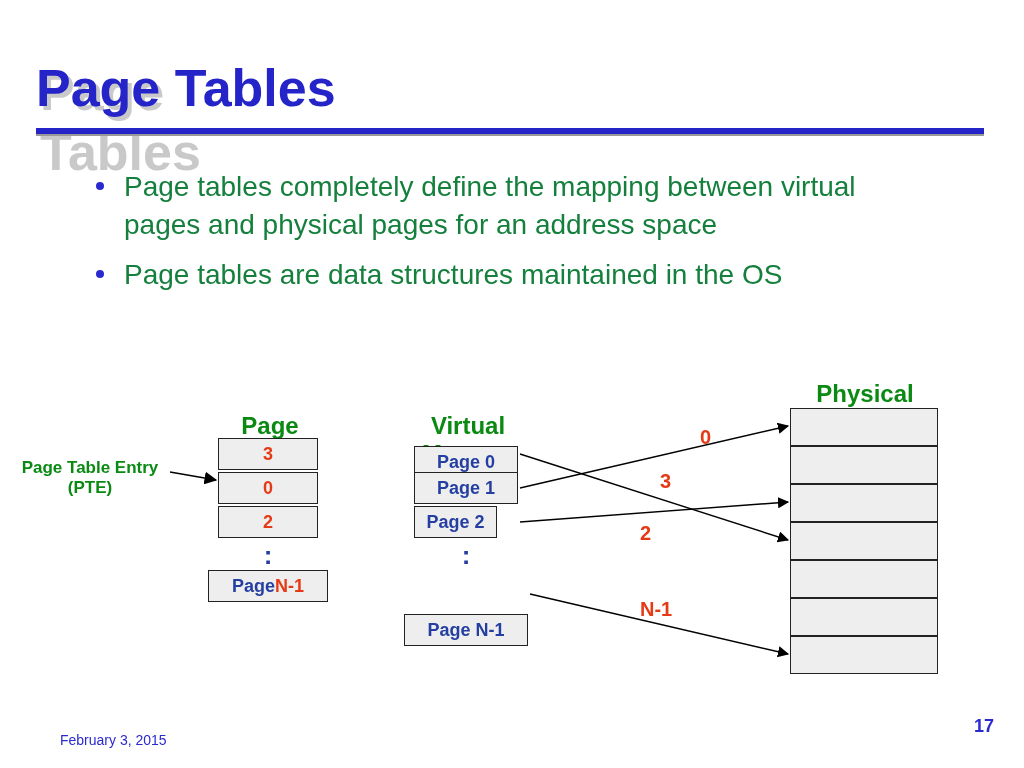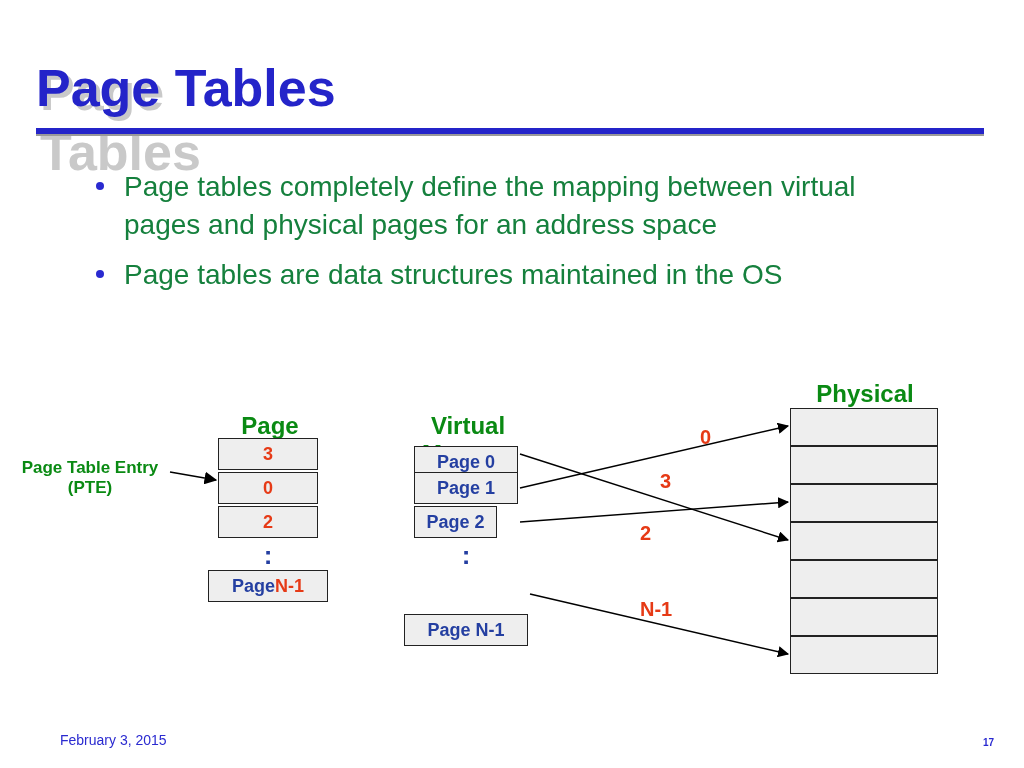--- a/index.html
+++ b/index.html
@@ -78,22 +78,22 @@
   .map-label {
     position: absolute; color: #e63a16; font-weight: 700; font-size: 20px;
   }
 
   
   .footer-date {
     position: absolute; left: 60px; bottom: 20px;
     color: #2a2ad0; font-size: 14px;
   }
   .footer-page {
-    position: absolute; right: 30px; bottom: 20px;
-    color: #2a2ad0; font-size: 10px; font-weight: 700;
+    position: absolute; right: 30px; bottom: 31px;
+    color: #2a2ad0; font-size: 18px; font-weight: 700;
   }
 
   svg { position: absolute; left: 0; top: 0; pointer-events: none; }
 </style>
 </head>
 <body>
 
 <div class="slide">
 
   <div class="title-wrap">

